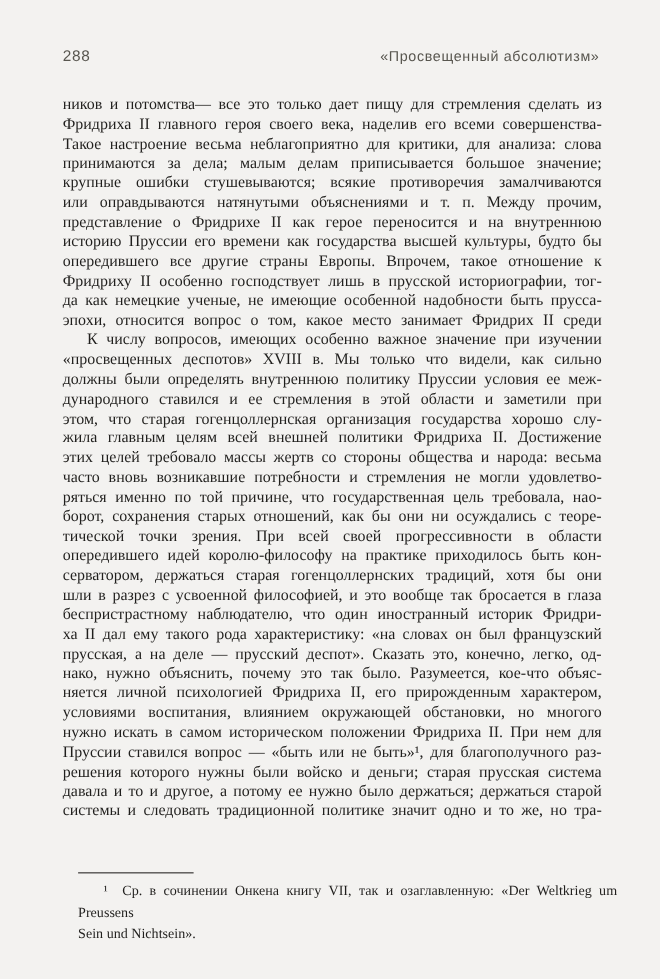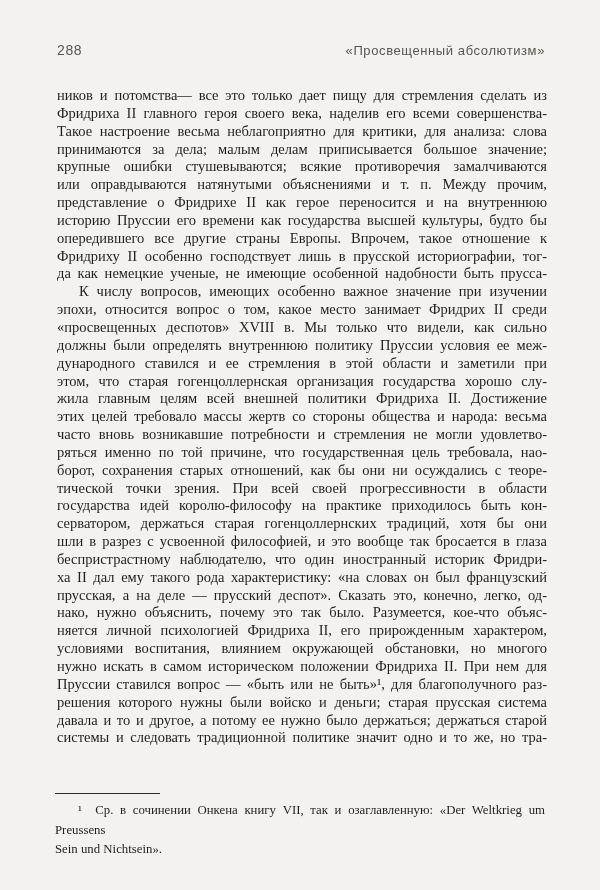--- a/index.html
+++ b/index.html
@@ -49,21 +49,21 @@
     white-space: normal;
   }
   .line.no-stretch {
     text-align-last: left;
   }
   .line.indent {
     text-indent: 22px;
   }
   .footnote-block {
     position: absolute;
-    left: 55px;
+    left: 71px;
     top: 793px;
     width: 490px;
     font-family: "Liberation Serif", serif;
     font-size: 12.8px;
     line-height: 19.5px;
     color: var(--text-color, #201f1d);
   }
   .footnote-separator {
     width: 105px;
     height: 0;
@@ -88,33 +88,33 @@
       <div class="line">Фридриха II главного героя своего века, наделив его всеми совершенства-</div>
       <div class="line">Такое настроение весьма неблагоприятно для критики, для анализа: слова</div>
       <div class="line">принимаются за дела; малым делам приписывается большое значение;</div>
       <div class="line">крупные ошибки стушевываются; всякие противоречия замалчиваются</div>
       <div class="line">или оправдываются натянутыми объяснениями и т. п. Между прочим,</div>
       <div class="line">представление о Фридрихе II как герое переносится и на внутреннюю</div>
       <div class="line">историю Пруссии его времени как государства высшей культуры, будто бы</div>
       <div class="line">опередившего все другие страны Европы. Впрочем, такое отношение к</div>
       <div class="line">Фридриху II особенно господствует лишь в прусской историографии, тог-</div>
       <div class="line">да как немецкие ученые, не имеющие особенной надобности быть прусса-</div>
+      <div class="line">эпохи, относится вопрос о том, какое место занимает Фридрих II среди</div>
       <div class="line indent">К числу вопросов, имеющих особенно важное значение при изучении</div>
-      <div class="line">эпохи, относится вопрос о том, какое место занимает Фридрих II среди</div>
       <div class="line">«просвещенных деспотов» XVIII в. Мы только что видели, как сильно</div>
       <div class="line">должны были определять внутреннюю политику Пруссии условия ее меж-</div>
       <div class="line">дународного ставился и ее стремления в этой области и заметили при</div>
       <div class="line">этом, что старая гогенцоллернская организация государства хорошо слу-</div>
       <div class="line">жила главным целям всей внешней политики Фридриха II. Достижение</div>
       <div class="line">этих целей требовало массы жертв со стороны общества и народа: весьма</div>
       <div class="line">часто вновь возникавшие потребности и стремления не могли удовлетво-</div>
       <div class="line">ряться именно по той причине, что государственная цель требовала, нао-</div>
       <div class="line">борот, сохранения старых отношений, как бы они ни осуждались с теоре-</div>
       <div class="line">тической точки зрения. При всей своей прогрессивности в области</div>
-      <div class="line">государства идей королю-философу на практике приходилось быть кон-</div>
+      <div class="line">опередившего идей королю-философу на практике приходилось быть кон-</div>
       <div class="line">серватором, держаться старая гогенцоллернских традиций, хотя бы они</div>
       <div class="line">шли в разрез с усвоенной философией, и это вообще так бросается в глаза</div>
       <div class="line">беспристрастному наблюдателю, что один иностранный историк Фридри-</div>
       <div class="line">ха II дал ему такого рода характеристику: «на словах он был французский</div>
       <div class="line">прусская, а на деле — прусский деспот». Сказать это, конечно, легко, од-</div>
       <div class="line">нако, нужно объяснить, почему это так было. Разумеется, кое-что объяс-</div>
       <div class="line">няется личной психологией Фридриха II, его прирожденным характером,</div>
       <div class="line">условиями воспитания, влиянием окружающей обстановки, но многого</div>
       <div class="line">нужно искать в самом историческом положении Фридриха II. При нем для</div>
       <div class="line">Пруссии ставился вопрос — «быть или не быть»¹, для благополучного раз-</div>

